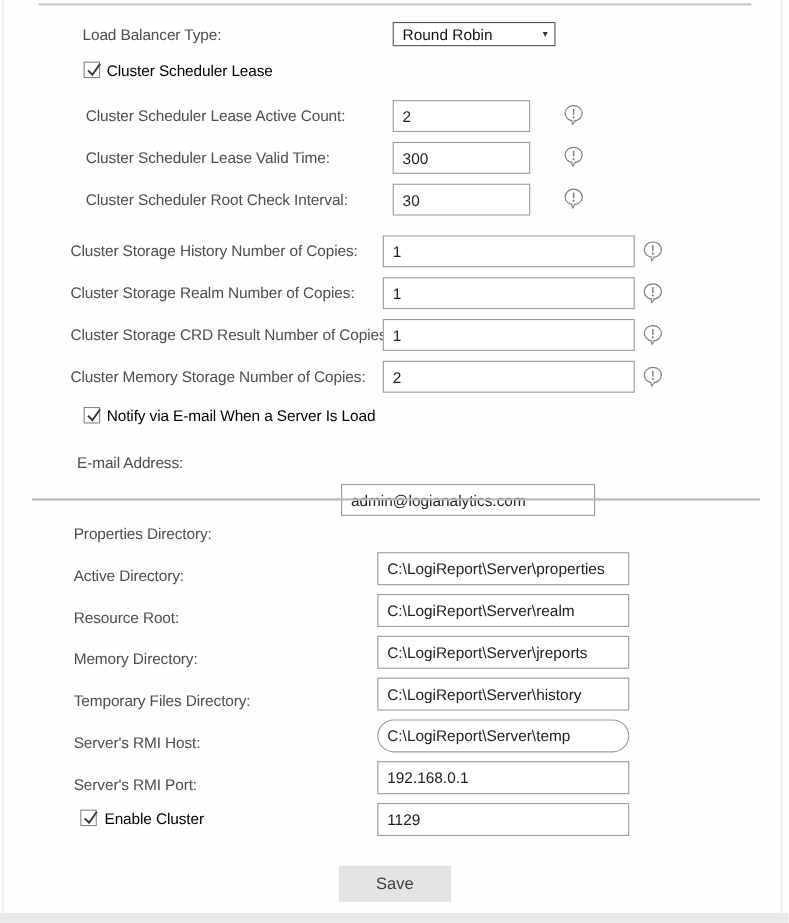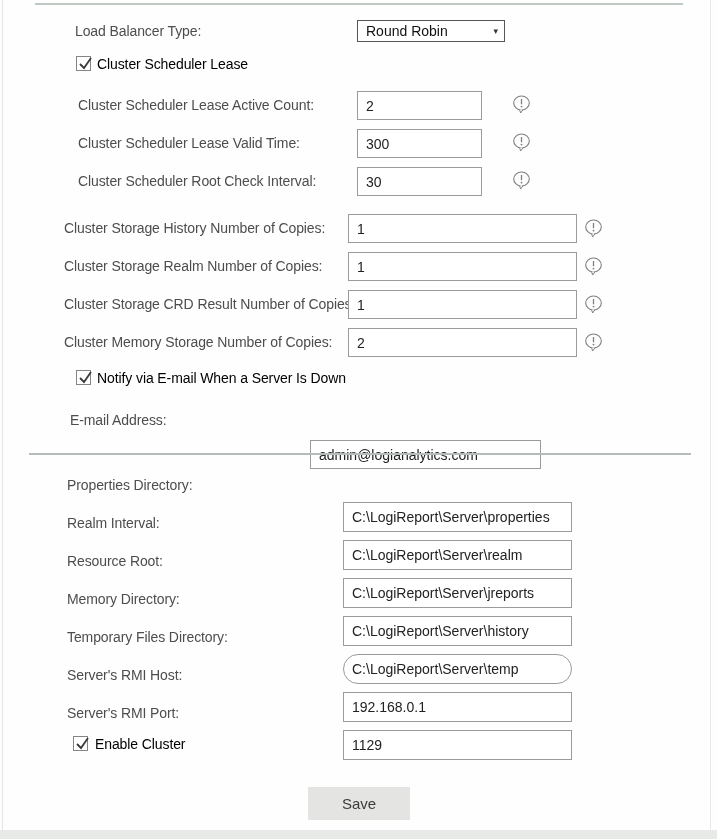--- a/index.html
+++ b/index.html
@@ -147,31 +147,31 @@
       <line x1="9.5" y1="4" x2="9.5" y2="9.3" stroke="#7f7f7f" stroke-width="1.3"></line>
       <circle cx="9.5" cy="11.6" r="0.95" fill="#7f7f7f"></circle>
     </svg>
 </span>
 
 <div class="checkbox" style="left:76px;top:370px">
   <svg width="18" height="18" viewBox="0 0 18 18">
       <polyline points="3,9 7,13 14,3" fill="none" stroke="#3a3a3a" stroke-width="1.8"></polyline>
     </svg>
 </div>
-<span class="lbl cb-lbl" style="left:97px;top:370px">Notify via E-mail When a Server Is Down</span>
+<span class="lbl cb-lbl" style="left:97px;top:370px">Notify via E-mail When a Server Is Load</span>
 
 <span class="lbl" style="left:70px;top:412px">E-mail Address:</span>
 <input class="ti email-ti" style="top: 424px; margin-top: 16px;" value="admin@logianalytics.com">
 
 <div class="divider"></div>
 
 <span class="lbl" style="left:67px;top:477px">Properties Directory:</span>
 <input class="ti dir-ti" style="top: 470px;" value="C:\LogiReport\Server\properties">
 
-<span class="lbl" style="left:67px;top:515px">Realm Interval:</span>
+<span class="lbl" style="left:67px;top:515px">Active Directory:</span>
 <input class="ti dir-ti" style="top: 508px;" value="C:\LogiReport\Server\realm">
 
 <span class="lbl" style="left:67px;top:553px">Resource Root:</span>
 <input class="ti dir-ti" style="top: 546px;" value="C:\LogiReport\Server\jreports">
 
 <span class="lbl" style="left:67px;top:591px">Memory Directory:</span>
 <input class="ti dir-ti" style="top: 584px;" value="C:\LogiReport\Server\history">
 
 <span class="lbl" style="left:67px;top:629px">Temporary Files Directory:</span>
 <input class="ti dir-ti" style="top: 622px; border-radius: 15px;" value="C:\LogiReport\Server\temp">

